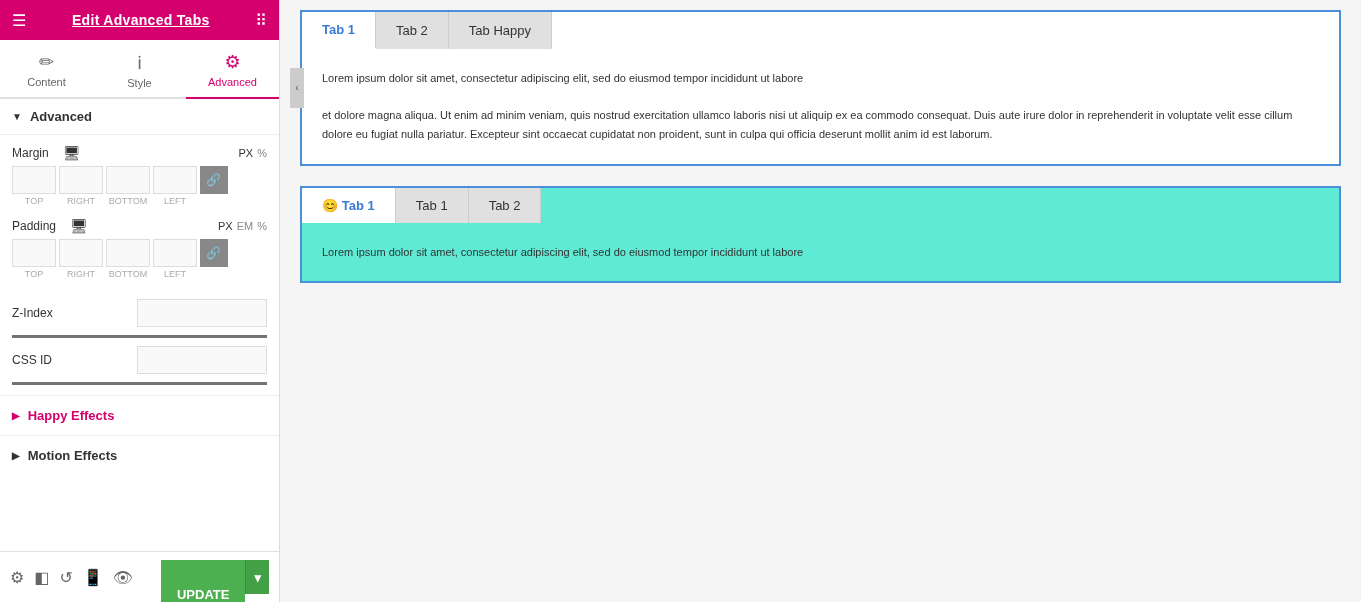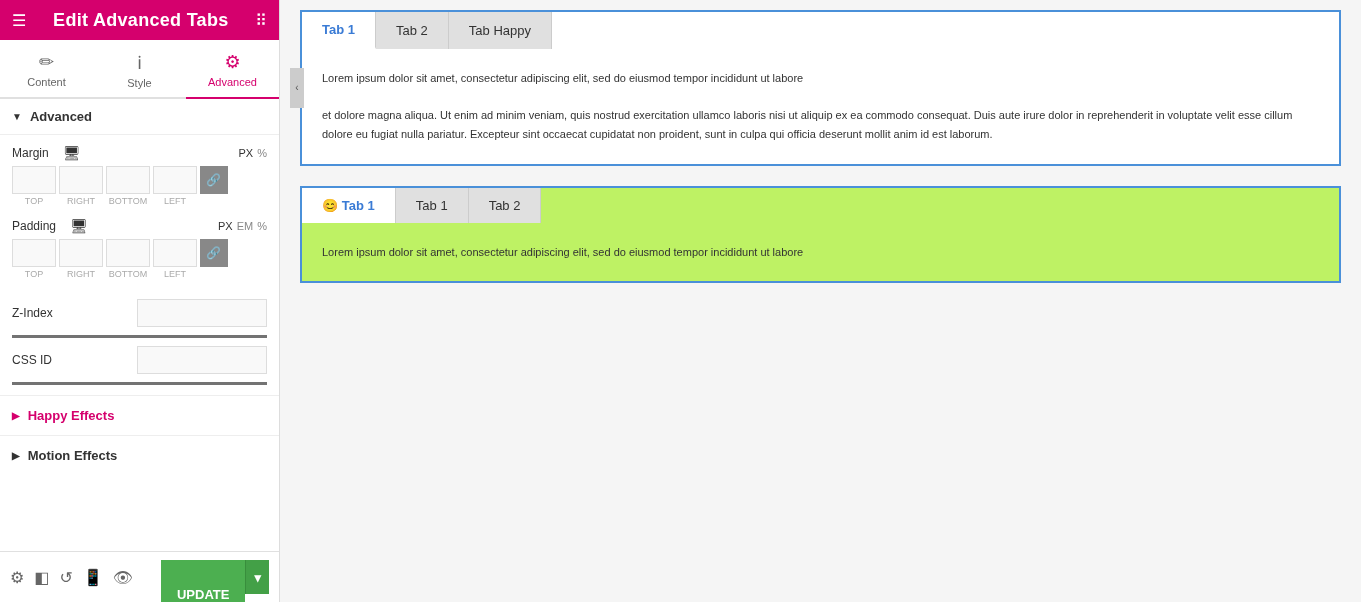--- a/index.html
+++ b/index.html
@@ -21,23 +21,24 @@
       color: #fff;
       display: flex;
       align-items: center;
       justify-content: space-between;
       padding: 0 12px;
       height: 40px;
       flex-shrink: 0;
     }
 
     .panel-header-title {
-      font-size: 18px;
+      font-size: 14px;
       font-weight: bold;
       letter-spacing: 0.3px;
+      text-decoration: underline;
     }
 
     .hamburger-icon, .grid-icon {
       cursor: pointer;
       font-size: 16px;
       color: #fff;
       display: flex;
       align-items: center;
     }
 
@@ -320,21 +321,21 @@
 
     .tab-content-area {
       padding: 20px;
       font-size: 11px;
       color: #333;
       line-height: 1.7;
     }
 
     
     .tab-widget-2 {
-      background: #bef264;
+      background: #5eead4;
       border: 2px solid #4a90d9;
       margin: 20px 20px 10px;
     }
 
     .tab-nav-item-2 {
       padding: 10px 20px;
       font-size: 13px;
       cursor: pointer;
       background: #e0e0e0;
       border: none;

